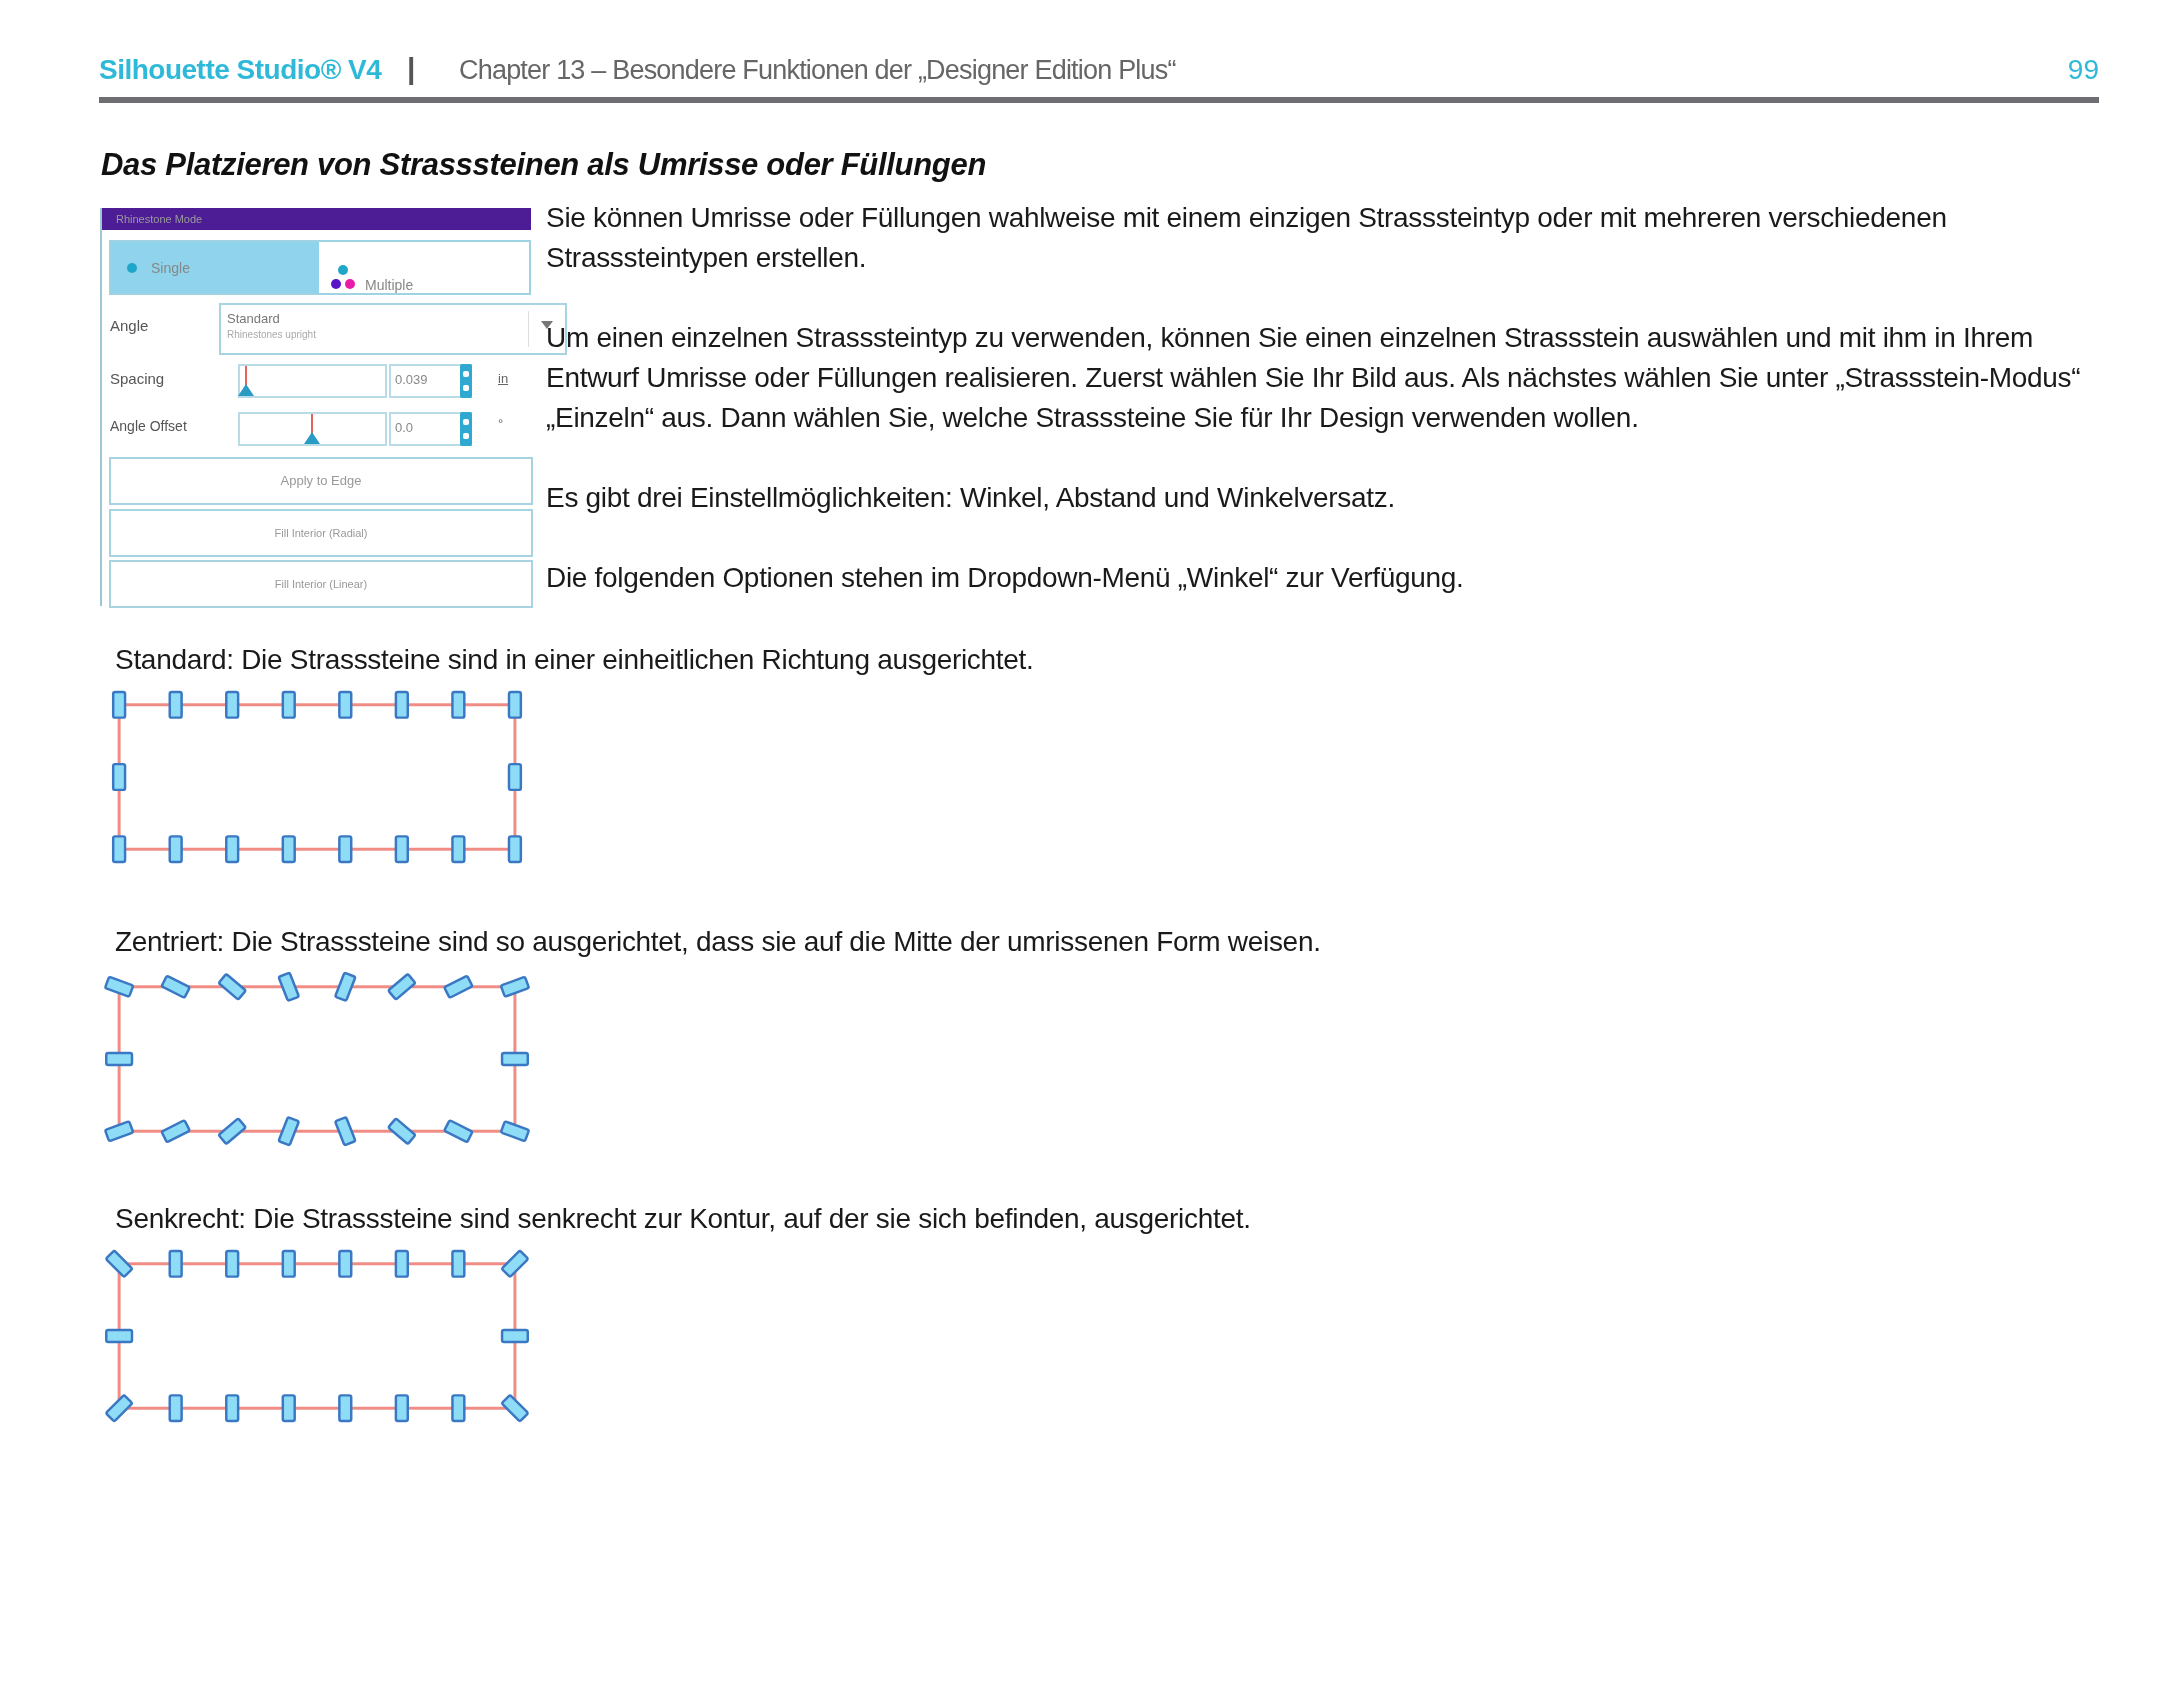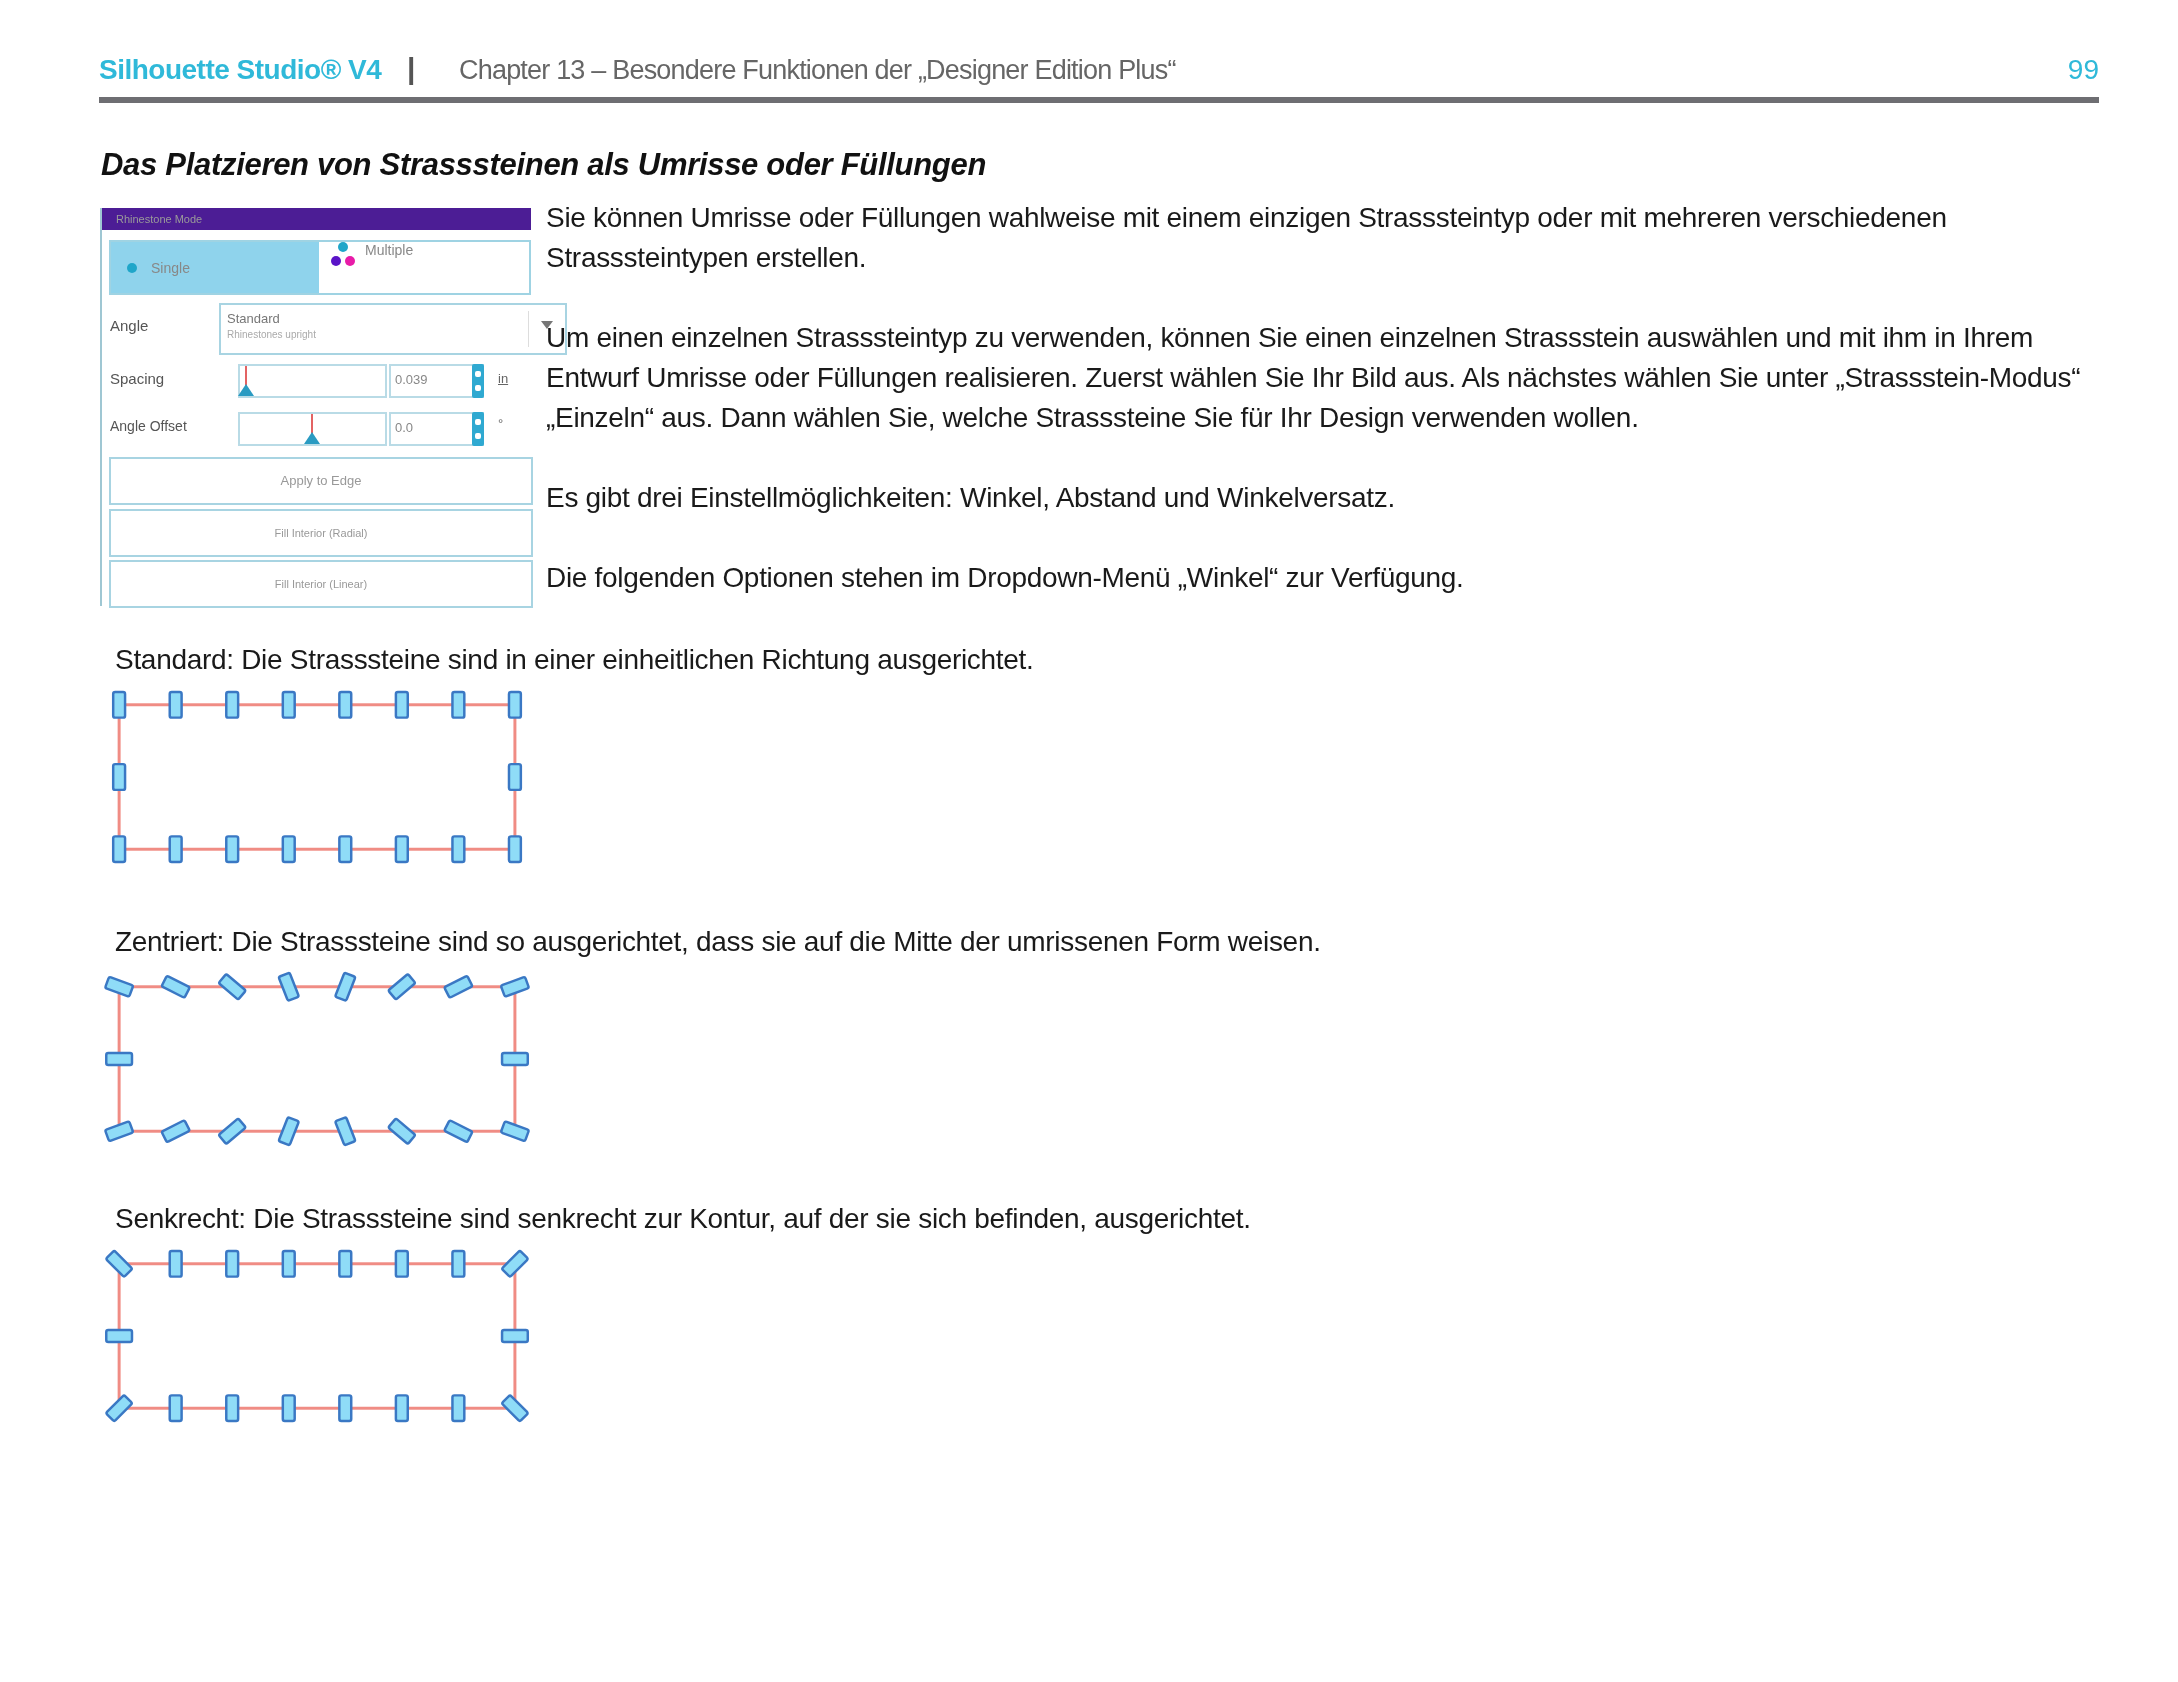--- a/index.html
+++ b/index.html
@@ -18,33 +18,33 @@
   .body-text { position: absolute; left: 546px; top: 198px; width: 1554px; font-size: 28px; line-height: 40px; color: #1a1a1a; letter-spacing: -0.3px; }
   .body-text p { margin: 0 0 40px 0; }
 
   .caption { position: absolute; left: 115px; font-size: 28px; color: #1a1a1a; letter-spacing: -0.3px; }
 
   
   .panel { position: absolute; left: 100px; top: 208px; width: 429px; height: 398px; background: #fff; border-left: 2px solid #9fc7d3; font-family: "Liberation Sans", sans-serif; }
   .panel .ptitle { height: 22px; background: #4c1d95; color: #9a9a9a; font-size: 11px; line-height: 22px; padding-left: 14px; }
   .mode-row { position: absolute; left: 7px; top: 32px; width: 418px; height: 51px; border: 2px solid #9fd3e3; display: flex; }
   .mode-single { width: 208px; height: 100%; background: #8fd3ec; display: flex; align-items: center; }
-  .mode-multi { flex: 1; display: flex; align-items: flex-start; }
+  .mode-multi { flex: 1; display: flex; align-items: flex-end; }
   .dot { width: 10px; height: 10px; border-radius: 50%; display: inline-block; }
   .mode-label { font-size: 14px; color: #888; margin-left: 14px; }
   .field-label { position: absolute; left: 8px; font-size: 15px; color: #555; }
   .angle-box { position: absolute; left: 117px; top: 95px; width: 307px; height: 48px; border: 2px solid #a8d4e2; padding-left: 37px; }
   .angle-box .v1 { position: absolute; left: 6px; top: 6px; font-size: 13px; color: #777; }
   .angle-box .v2 { position: absolute; left: 6px; top: 24px; font-size: 10px; color: #aaa; }
   .angle-box .divl { position: absolute; right: 36px; top: 6px; width: 1px; height: 36px; background: #ddd; }
   .angle-box .arrow { position: absolute; right: 12px; top: 16px; width: 0; height: 0; border-left: 6px solid transparent; border-right: 6px solid transparent; border-top: 8px solid #777; }
   .slider { position: absolute; left: 136px; width: 145px; height: 30px; border: 2px solid #b9dbe6; }
   .slider .tick { position: absolute; top: 0; width: 2px; height: 22px; background: #e36363; }
   .slider .thumb { position: absolute; bottom: 0; width: 0; height: 0; border-left: 8px solid transparent; border-right: 8px solid transparent; border-bottom: 12px solid #2a9bc2; }
-  .num { position: absolute; left: 287px; width: 79px; height: 30px; border: 2px solid #b9dbe6; padding-left: 12px; }
+  .num { position: absolute; left: 287px; width: 79px; height: 30px; border: 2px solid #b9dbe6; }
   .num .val { position: absolute; left: 4px; top: 6px; font-size: 13px; color: #888; }
   .num .spin { position: absolute; right: -2px; top: -2px; width: 12px; height: 34px; background: #2fa9d1; border-radius: 2px; }
   .num .spin::before, .num .spin::after { content: ""; position: absolute; left: 3px; width: 6px; height: 6px; background: #fff; border-radius: 2px; }
   .num .spin::before { top: 7px; } .num .spin::after { bottom: 7px; }
   .unit { position: absolute; left: 396px; font-size: 13px; color: #666; }
   .pbtn { position: absolute; left: 7px; width: 420px; height: 44px; border: 2px solid #a8d4e2; text-align: center; line-height: 44px; font-size: 13px; color: #999; background: #fff; }
 
   .diagram { position: absolute; left: 101px; }
 </style>
 </head>

